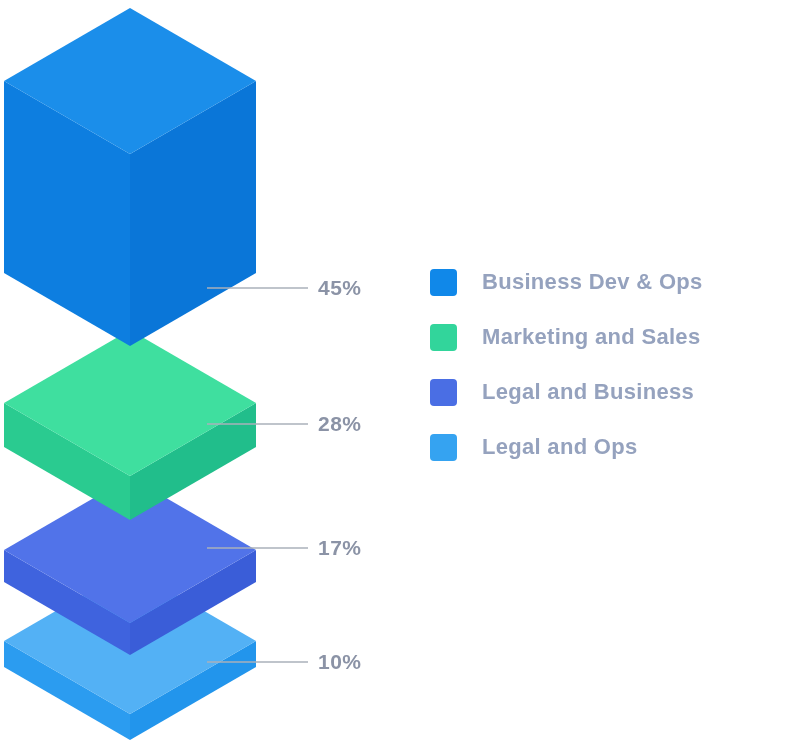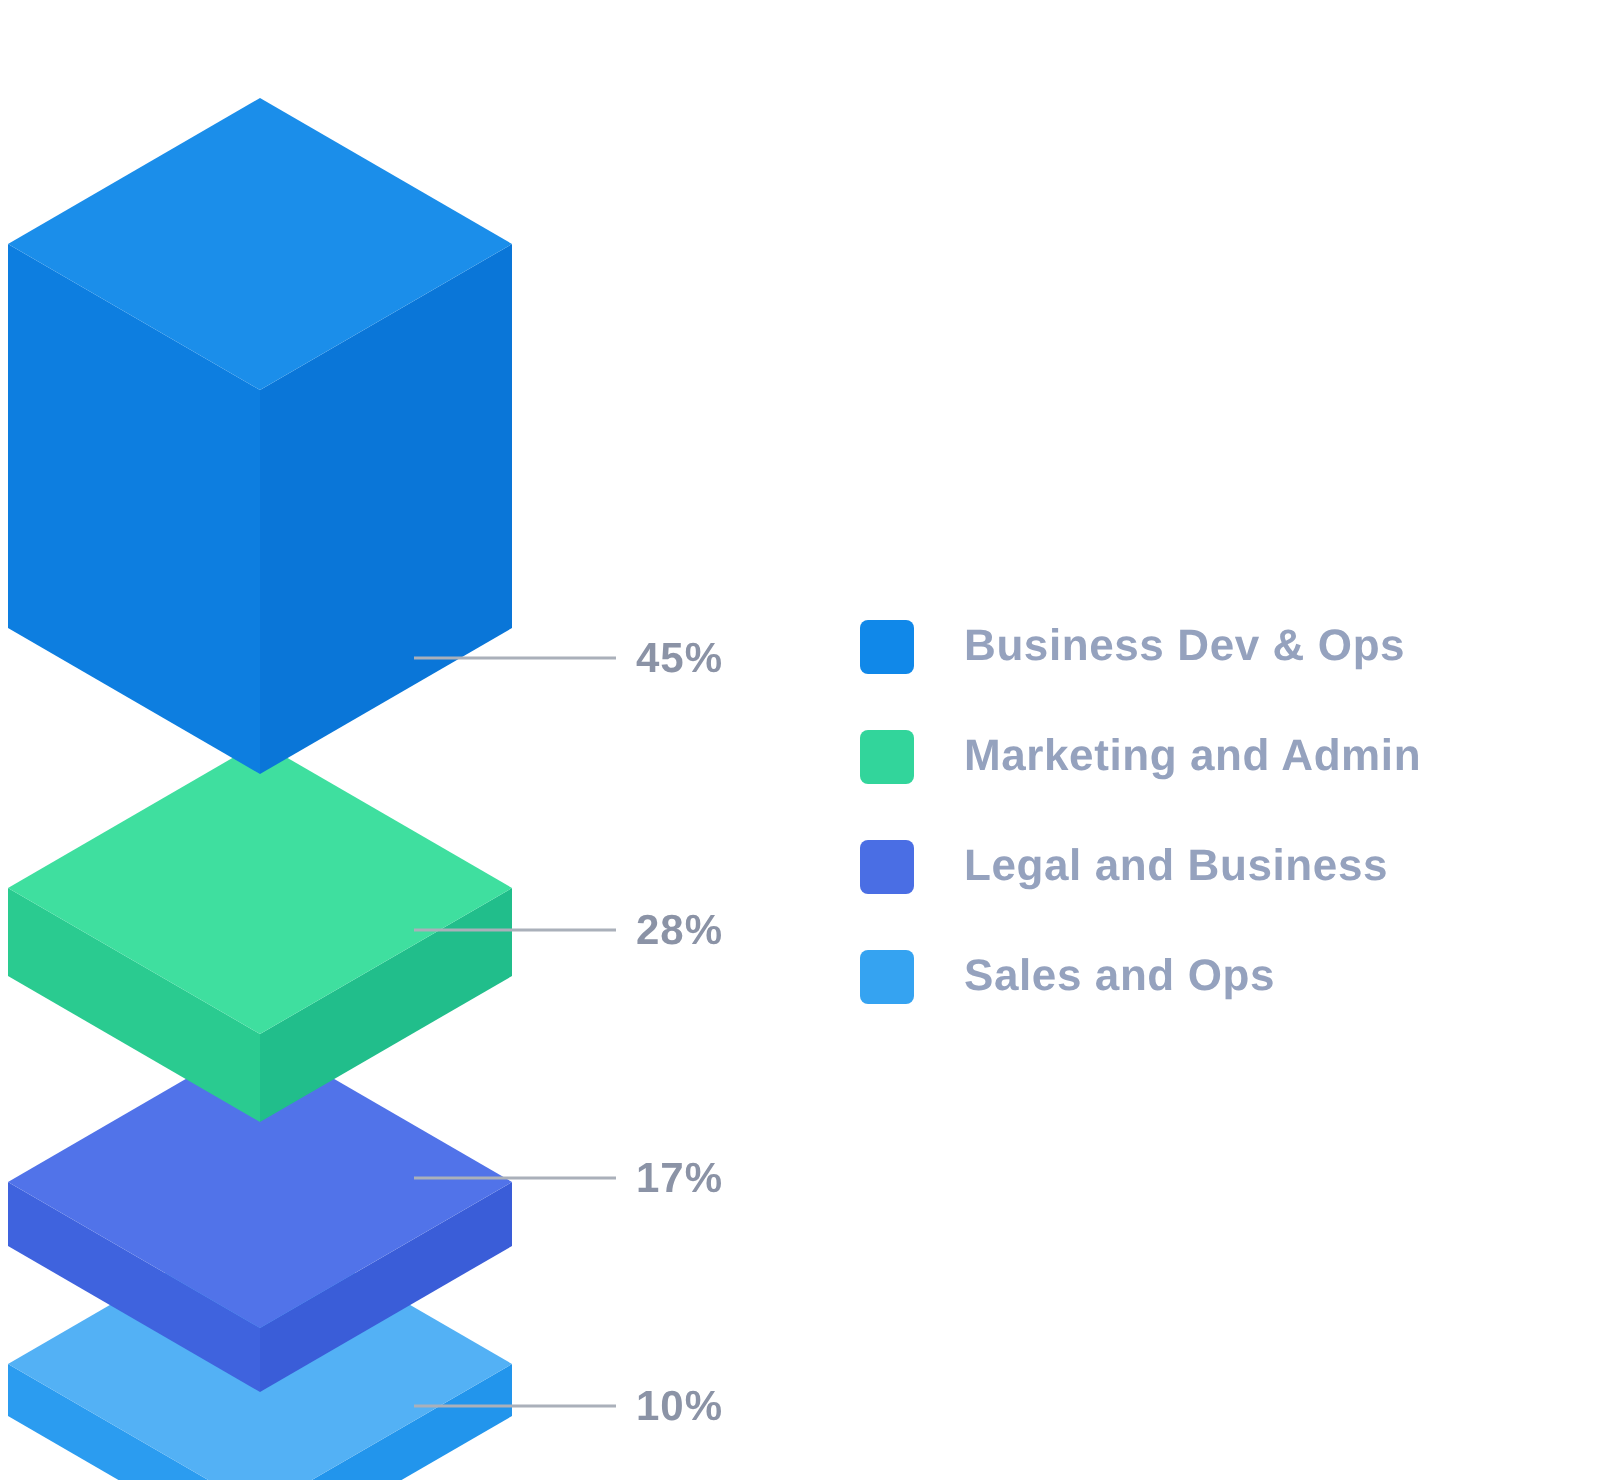--- a/index.html
+++ b/index.html
@@ -2,21 +2,21 @@
 <html><head>
 <meta charset="utf-8">
 <style>
   html,body{margin:0;padding:0;}
   body{
     width:810px;height:740px;
     background:#ffffff;
     font-family:"Liberation Sans",sans-serif;
     position:relative;overflow:hidden;
   }
-  .stage{position:absolute;inset:0;margin-top:41px;}
+  .stage{position:absolute;inset:0;}
   #iso-chart{position:absolute;left:0;top:0;}
   .pct{
     font-family:"Liberation Sans",sans-serif;
     font-size:21px;font-weight:700;letter-spacing:.5px;
   }
   .legend{
     position:absolute;left:430px;top:268px;
     display:flex;flex-direction:column;gap:27px;
   }
   .legend-row{display:flex;align-items:center;height:28px;}
@@ -59,24 +59,24 @@
       <line x1="207" y1="662" x2="308" y2="662" stroke="#AAB0BA" stroke-width="1.6"></line>
       <text x="318" y="669" class="pct" fill="#8B93A6">10%</text>
     </svg>
   <div class="legend">
       <div class="legend-row">
         <span class="swatch" style="background: rgb(16, 136, 233);"></span>
         <span class="legend-label" style="color: rgb(149, 162, 190);">Business Dev &amp; Ops</span>
       </div>
       <div class="legend-row">
         <span class="swatch" style="background: rgb(50, 213, 155);"></span>
-        <span class="legend-label" style="color: rgb(149, 162, 190);">Marketing and Admin</span>
+        <span class="legend-label" style="color: rgb(149, 162, 190);">Marketing and Sales</span>
       </div>
       <div class="legend-row">
         <span class="swatch" style="background: rgb(74, 110, 228);"></span>
         <span class="legend-label" style="color: rgb(149, 162, 190);">Legal and Business</span>
       </div>
       <div class="legend-row">
         <span class="swatch" style="background: rgb(53, 163, 241);"></span>
-        <span class="legend-label" style="color: rgb(149, 162, 190);">Sales and Ops</span>
+        <span class="legend-label" style="color: rgb(149, 162, 190);">Legal and Ops</span>
       </div>
     </div>
 </div>
 
 </body></html>

